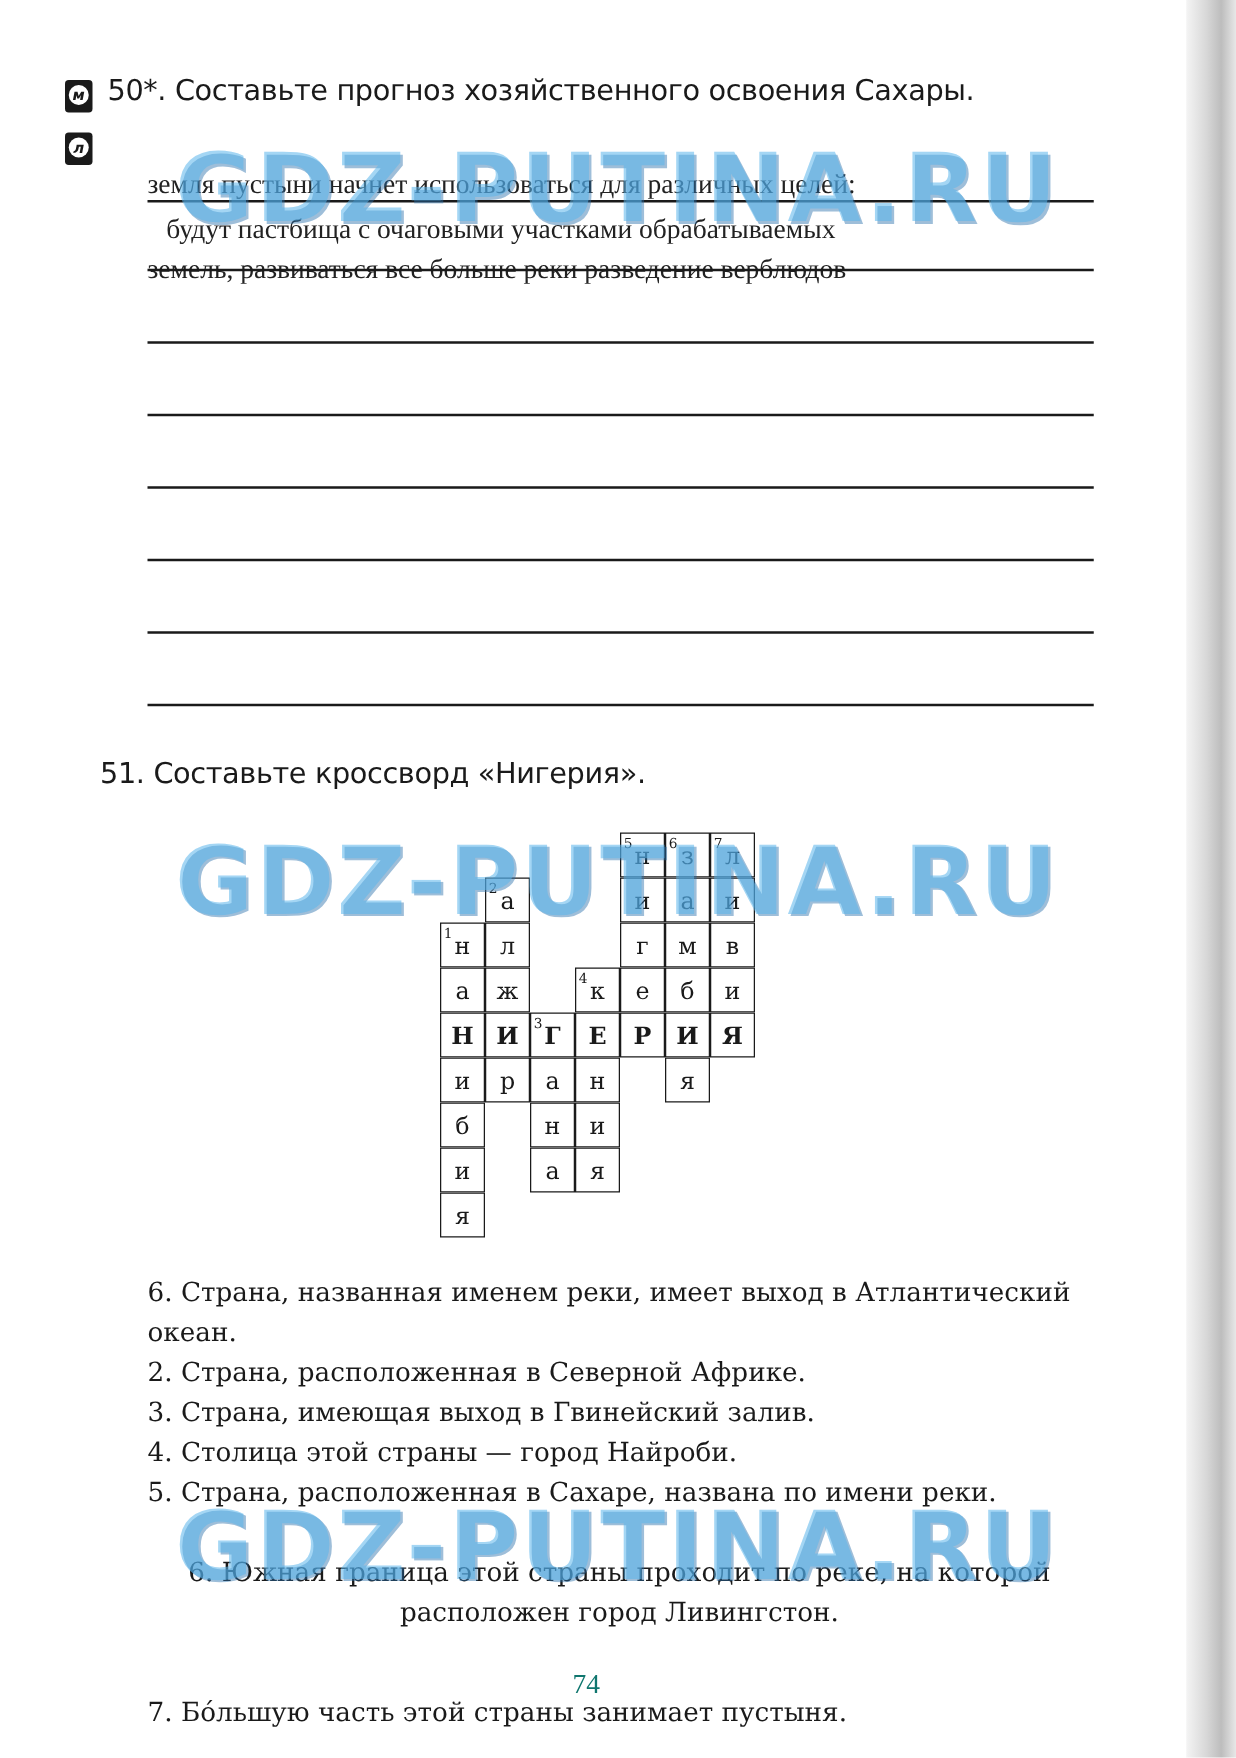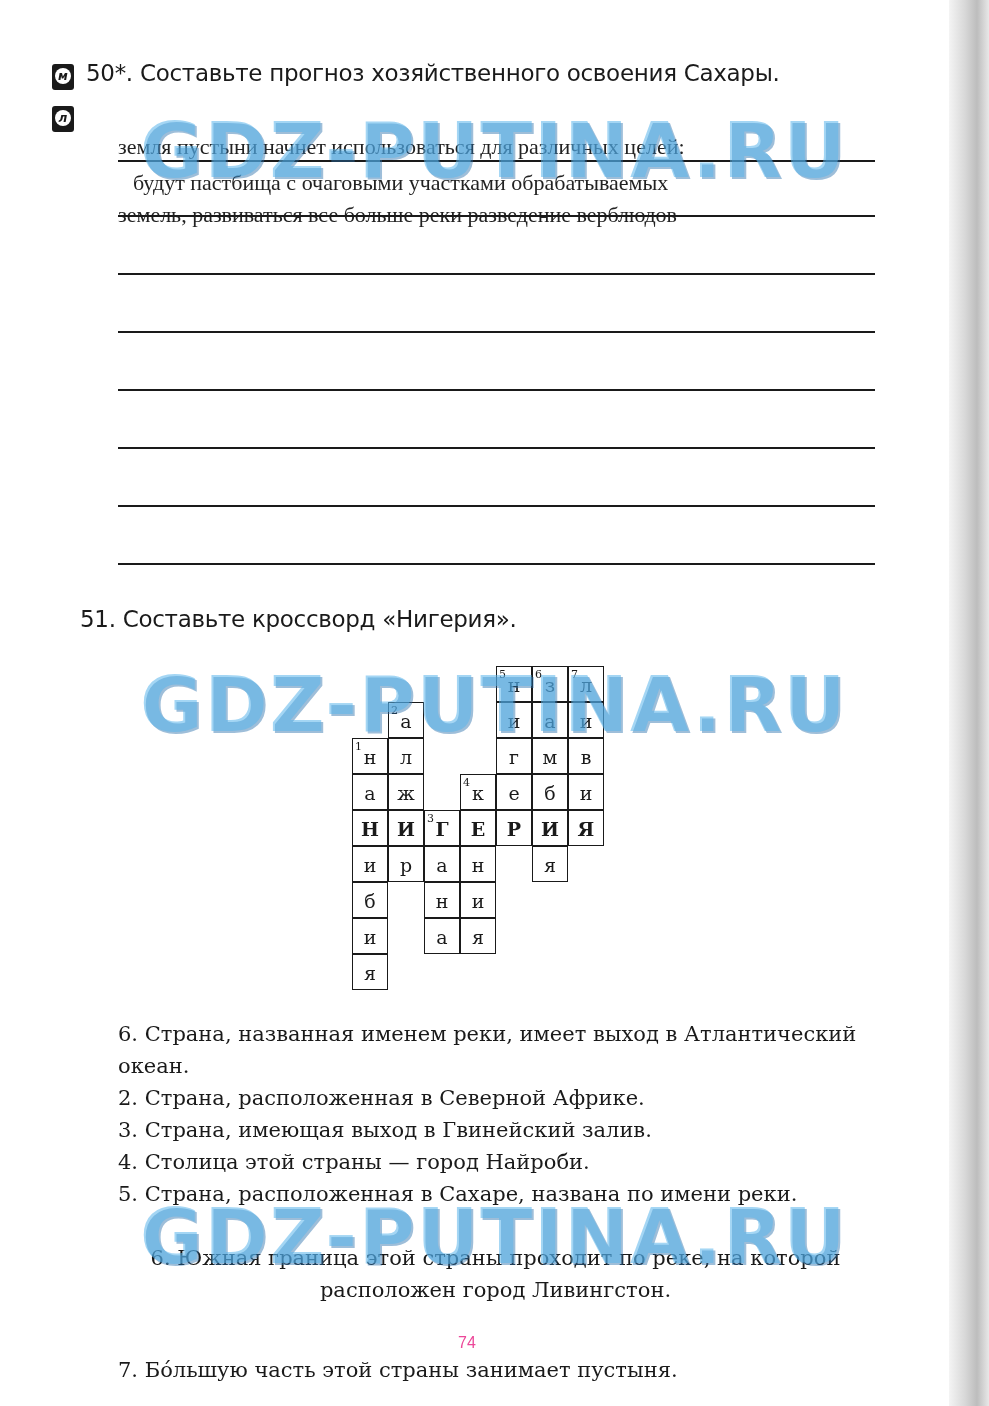--- a/index.html
+++ b/index.html
@@ -53,21 +53,21 @@
     .cell .num {
       position: absolute; left: 2px; top: -10px; font-size: 11px; font-weight: normal; line-height: 14px;
     }
     .clue {
       position: absolute; left: 118px; width: 755px;
       font-family: "DejaVu Serif", serif; font-size: 21px; color: #1a1a1a;
       line-height: 32px;
     }
     .page-number {
       position: absolute; left: 458px; top: 1334px;
-      font-family: Liberation Sans, sans-serif; font-size: 16px; color: #ec4899;
+      font-family: Liberation Serif, serif; font-size: 22px; color: #0f766e;
     }
   </style>
 </head>
 <body>
 
 <div class="right-edge"></div>
 
 <div class="badge" style="top:64px;">
     <span>м</span>
   </div>

